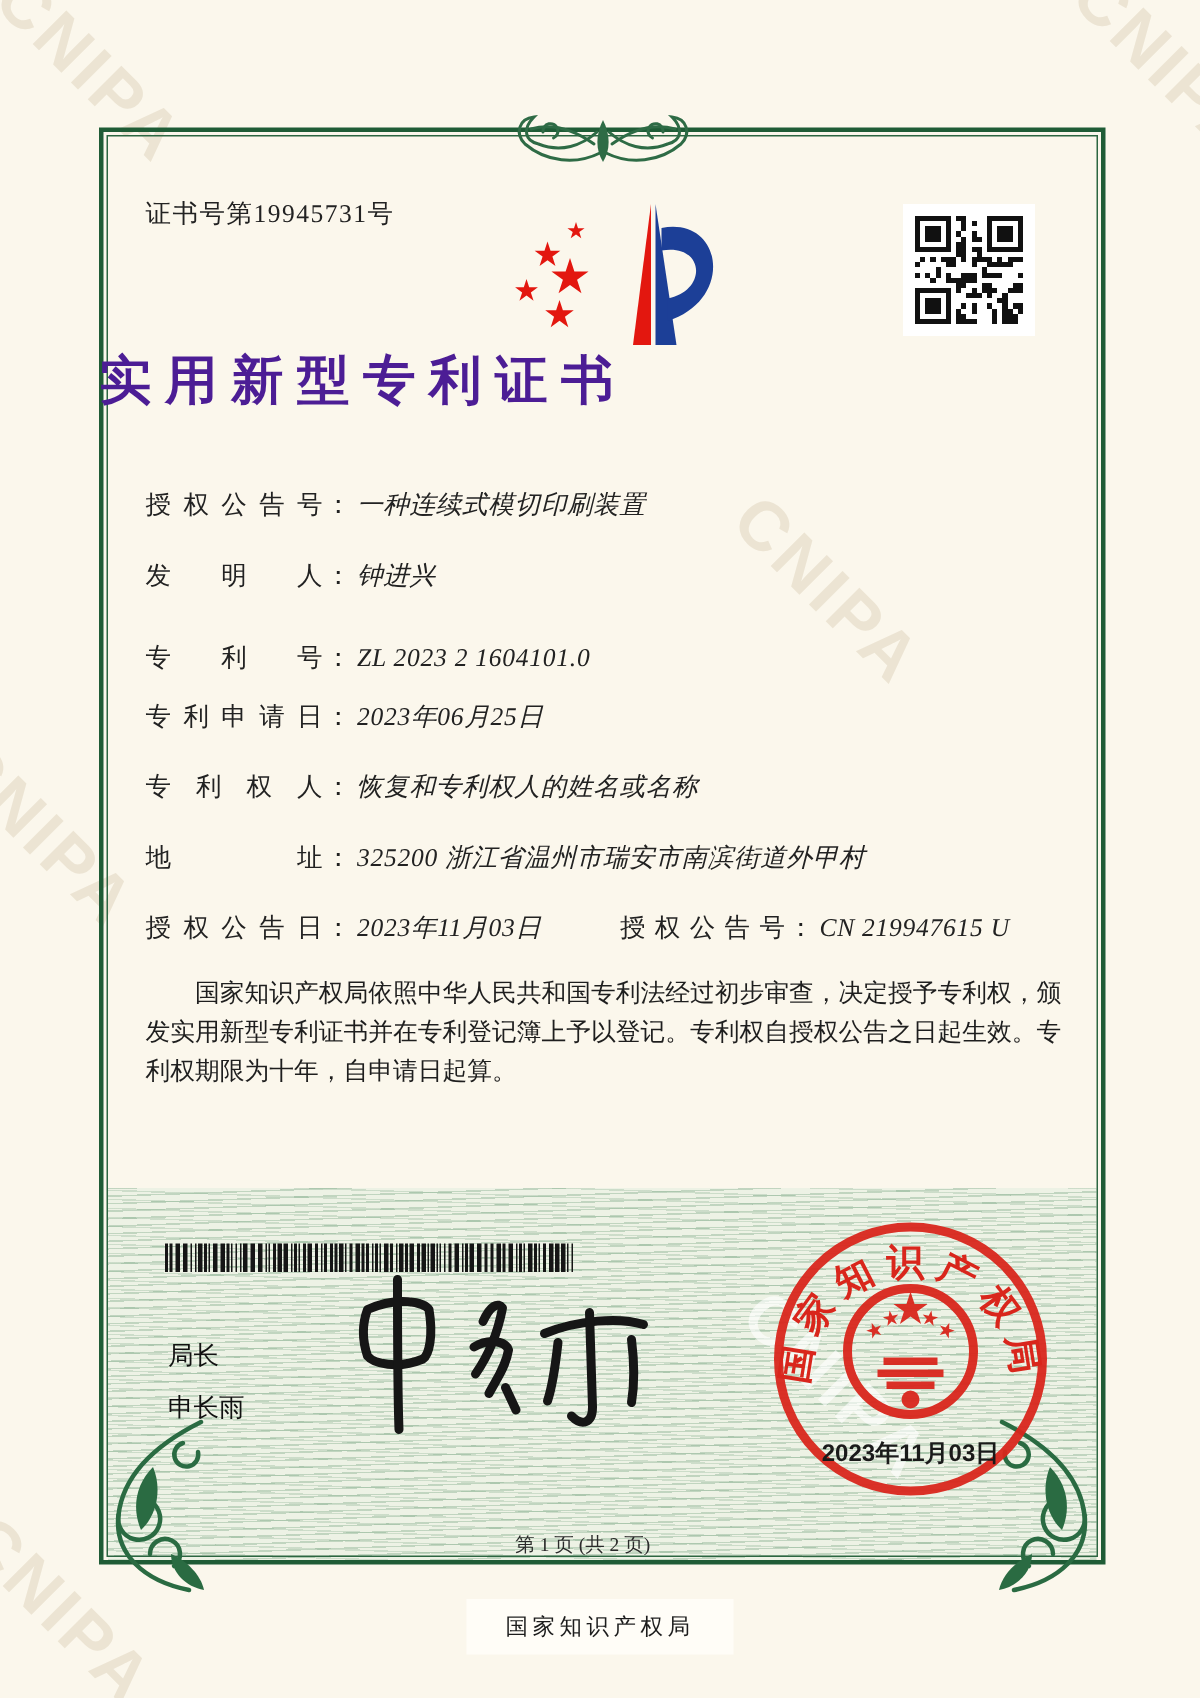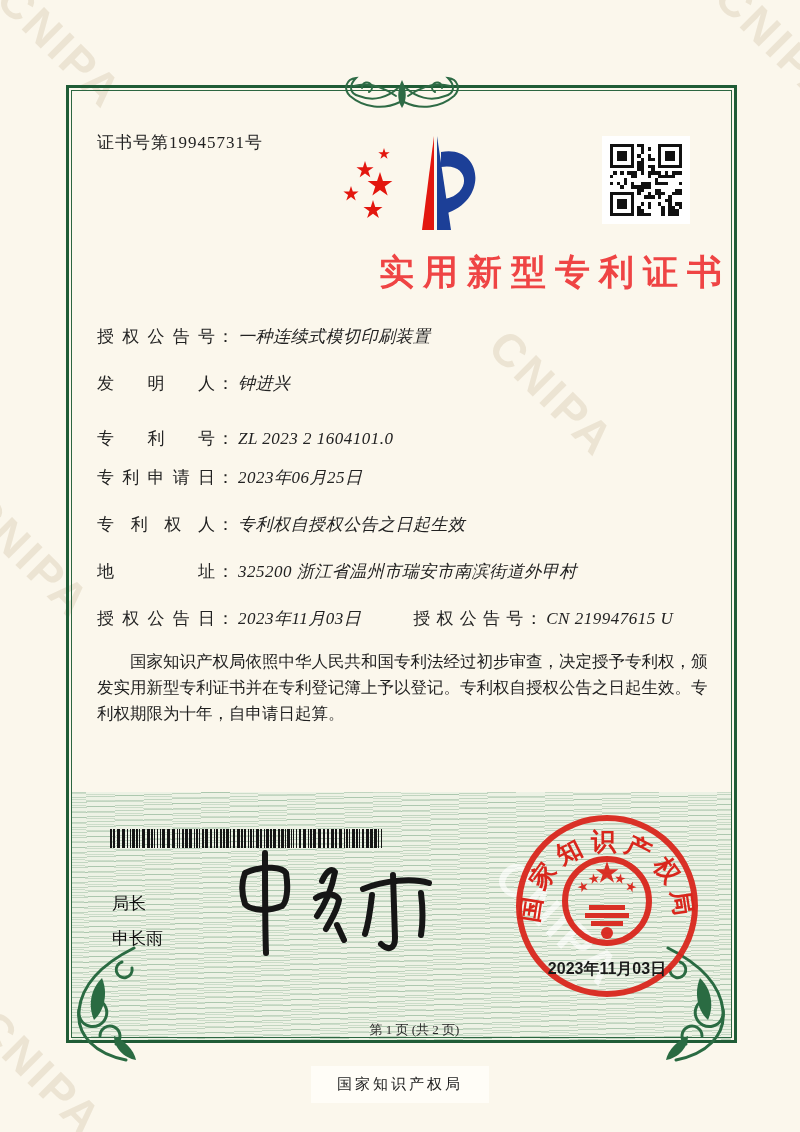--- a/index.html
+++ b/index.html
@@ -29,22 +29,22 @@
   .band{
     position:absolute;left:72px;top:792px;width:659px;height:250px;z-index:1;
     background-color:#edf2e5;
     background-image:
       repeating-linear-gradient(178deg, rgba(120,165,130,.38) 0 1px, transparent 1px 5px),
       repeating-linear-gradient(182deg, rgba(120,165,130,.28) 0 1px, transparent 1px 6px);
   }
   
   .cert-no{position:absolute;left:97px;top:131px;font-size:17px;letter-spacing:1px;z-index:4;}
   .title{
-    position:absolute;left:66px;top:249px;width:665px;text-align:right;
-    font-size:35px;font-weight:700;letter-spacing:9px;color:#ef4444;z-index:4;
+    position:absolute;left:66px;top:230px;width:665px;text-align:left;
+    font-size:35px;font-weight:700;letter-spacing:9px;color:#4c1d95;z-index:4;
   }
   .qr-wrap{position:absolute;left:602px;top:136px;width:88px;height:88px;background:#fff;z-index:4;}
   .qr-wrap svg{position:absolute;left:8px;top:8px;}
   
   .row{position:absolute;left:97px;width:620px;font-size:17px;z-index:4;white-space:nowrap;}
   .flabel{display:inline-block;width:118px;text-align:justify;text-align-last:justify;vertical-align:top;}
   .flabel2{display:inline-block;width:110px;text-align:justify;text-align-last:justify;vertical-align:top;}
   .colon{display:inline-block;margin:0 4px 0 2px;}
   .fvalue{letter-spacing:.5px;font-style:italic;}
   .pair2{display:inline-block;margin-left:52px;}
@@ -53,21 +53,21 @@
   .paras p{margin:0 0 9px 0;text-indent:2em;font-family:Liberation Mono, monospace;}
   
   .barcode{position:absolute;left:110px;top:829px;width:274px;height:19px;z-index:4;}
   .barcode i{position:absolute;top:0;bottom:0;background:#151515;}
   .signer-role{position:absolute;left:112px;top:892px;font-size:17px;z-index:4;
     font-family:"Liberation Sans","DejaVu Sans",sans-serif;color:#111;}
   .signer-name{position:absolute;left:112px;top:927px;font-size:17px;z-index:4;
     font-family:"Liberation Sans","DejaVu Sans",sans-serif;color:#111;}
   .signature{position:absolute;left:225px;top:843px;z-index:4;}
   .seal{position:absolute;left:512px;top:811px;z-index:5;}
-  .page-info{position:absolute;left:82px;top:1021px;width:665px;text-align:center;font-size:13px;color:#2a2a2a;z-index:4;}
+  .page-info{position:absolute;left:56px;top:1021px;width:665px;text-align:center;font-size:13px;color:#2a2a2a;z-index:4;}
   .cont-note{
     position:absolute;left:50%;top:1066px;transform:translateX(-50%);
     background:#fffdf7;padding:9px 26px;font-size:15px;letter-spacing:3px;color:#1c1c1c;z-index:4;
   }
   .ornament{position:absolute;z-index:4;pointer-events:none;}
 </style>
 </head>
 <body>
 
 <svg width="0" height="0" style="position:absolute" aria-hidden="true">
@@ -269,21 +269,21 @@
 <div class="row" style="top:372px">
   <span class="flabel">发明人</span><span class="colon">：</span><span class="fvalue">钟进兴</span>
 </div>
 <div class="row" style="top:427px">
   <span class="flabel">专利号</span><span class="colon">：</span><span class="fvalue">ZL 2023 2 1604101.0</span>
 </div>
 <div class="row" style="top:466px">
   <span class="flabel">专利申请日</span><span class="colon">：</span><span class="fvalue">2023年06月25日</span>
 </div>
 <div class="row" style="top:513px">
-  <span class="flabel">专利权人</span><span class="colon">：</span><span class="fvalue">专利权自授权公告之日起生效</span>
+  <span class="flabel">专利权人</span><span class="colon">：</span><span class="fvalue">恢复和专利权人的姓名或名称</span>
 </div>
 <div class="row" style="top:560px">
   <span class="flabel">地址</span><span class="colon">：</span><span class="fvalue">325200 浙江省温州市瑞安市南滨街道外甲村</span>
 </div>
 <div class="row" style="top:607px">
   <span class="flabel">授权公告日</span><span class="colon">：</span><span class="fvalue">2023年11月03日</span><span class="pair2"><span class="flabel2">授权公告号</span><span class="colon">：</span><span class="fvalue">CN 219947615 U</span></span>
 </div>
 
 <div class="paras">
   <p>国家知识产权局依照中华人民共和国专利法经过初步审查，决定授予专利权，颁发实用新型专利证书并在专利登记簿上予以登记。专利权自授权公告之日起生效。专利权期限为十年，自申请日起算。</p>

